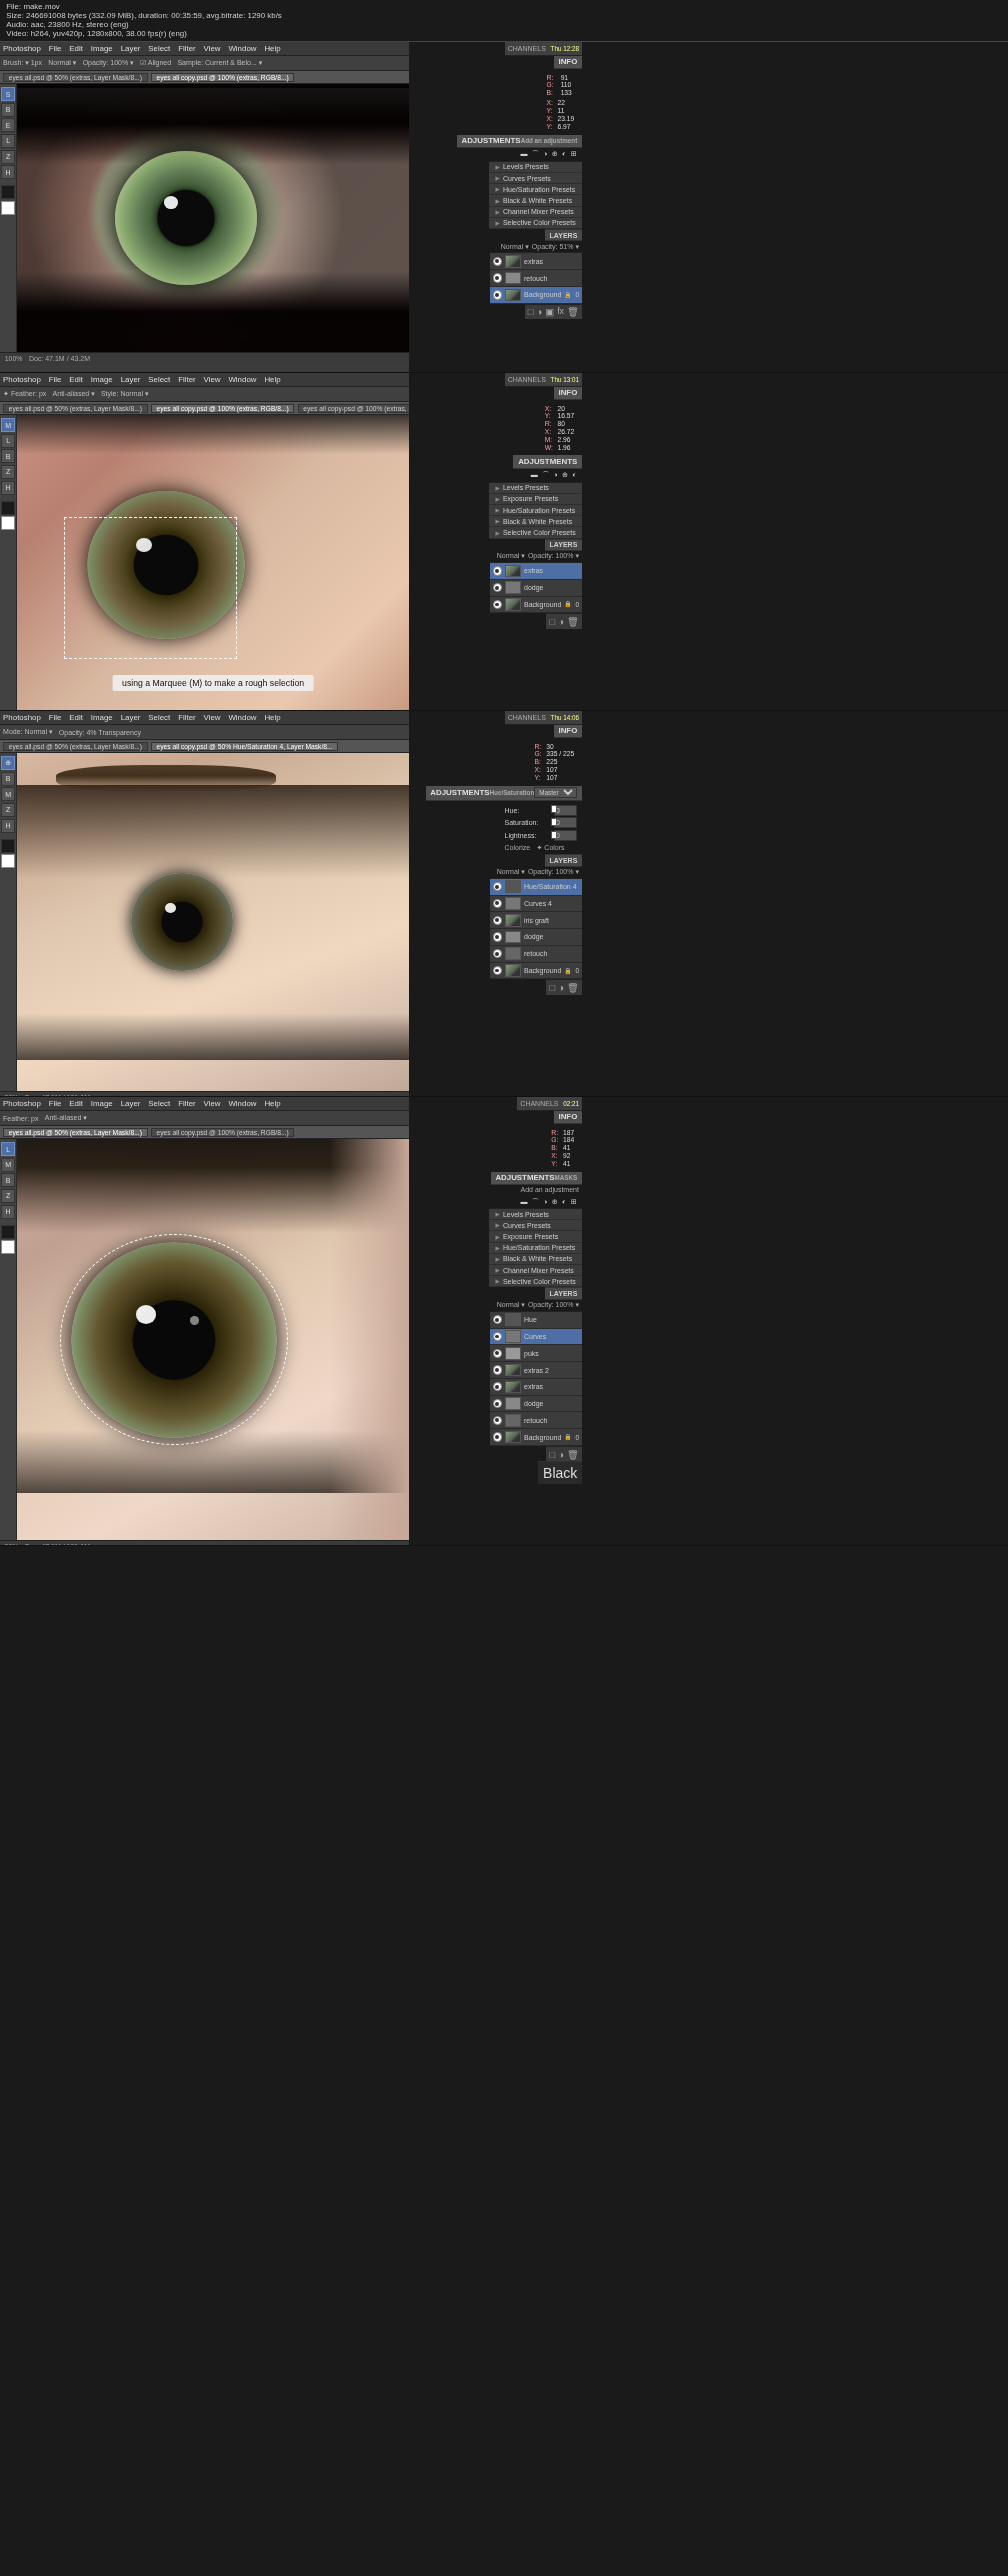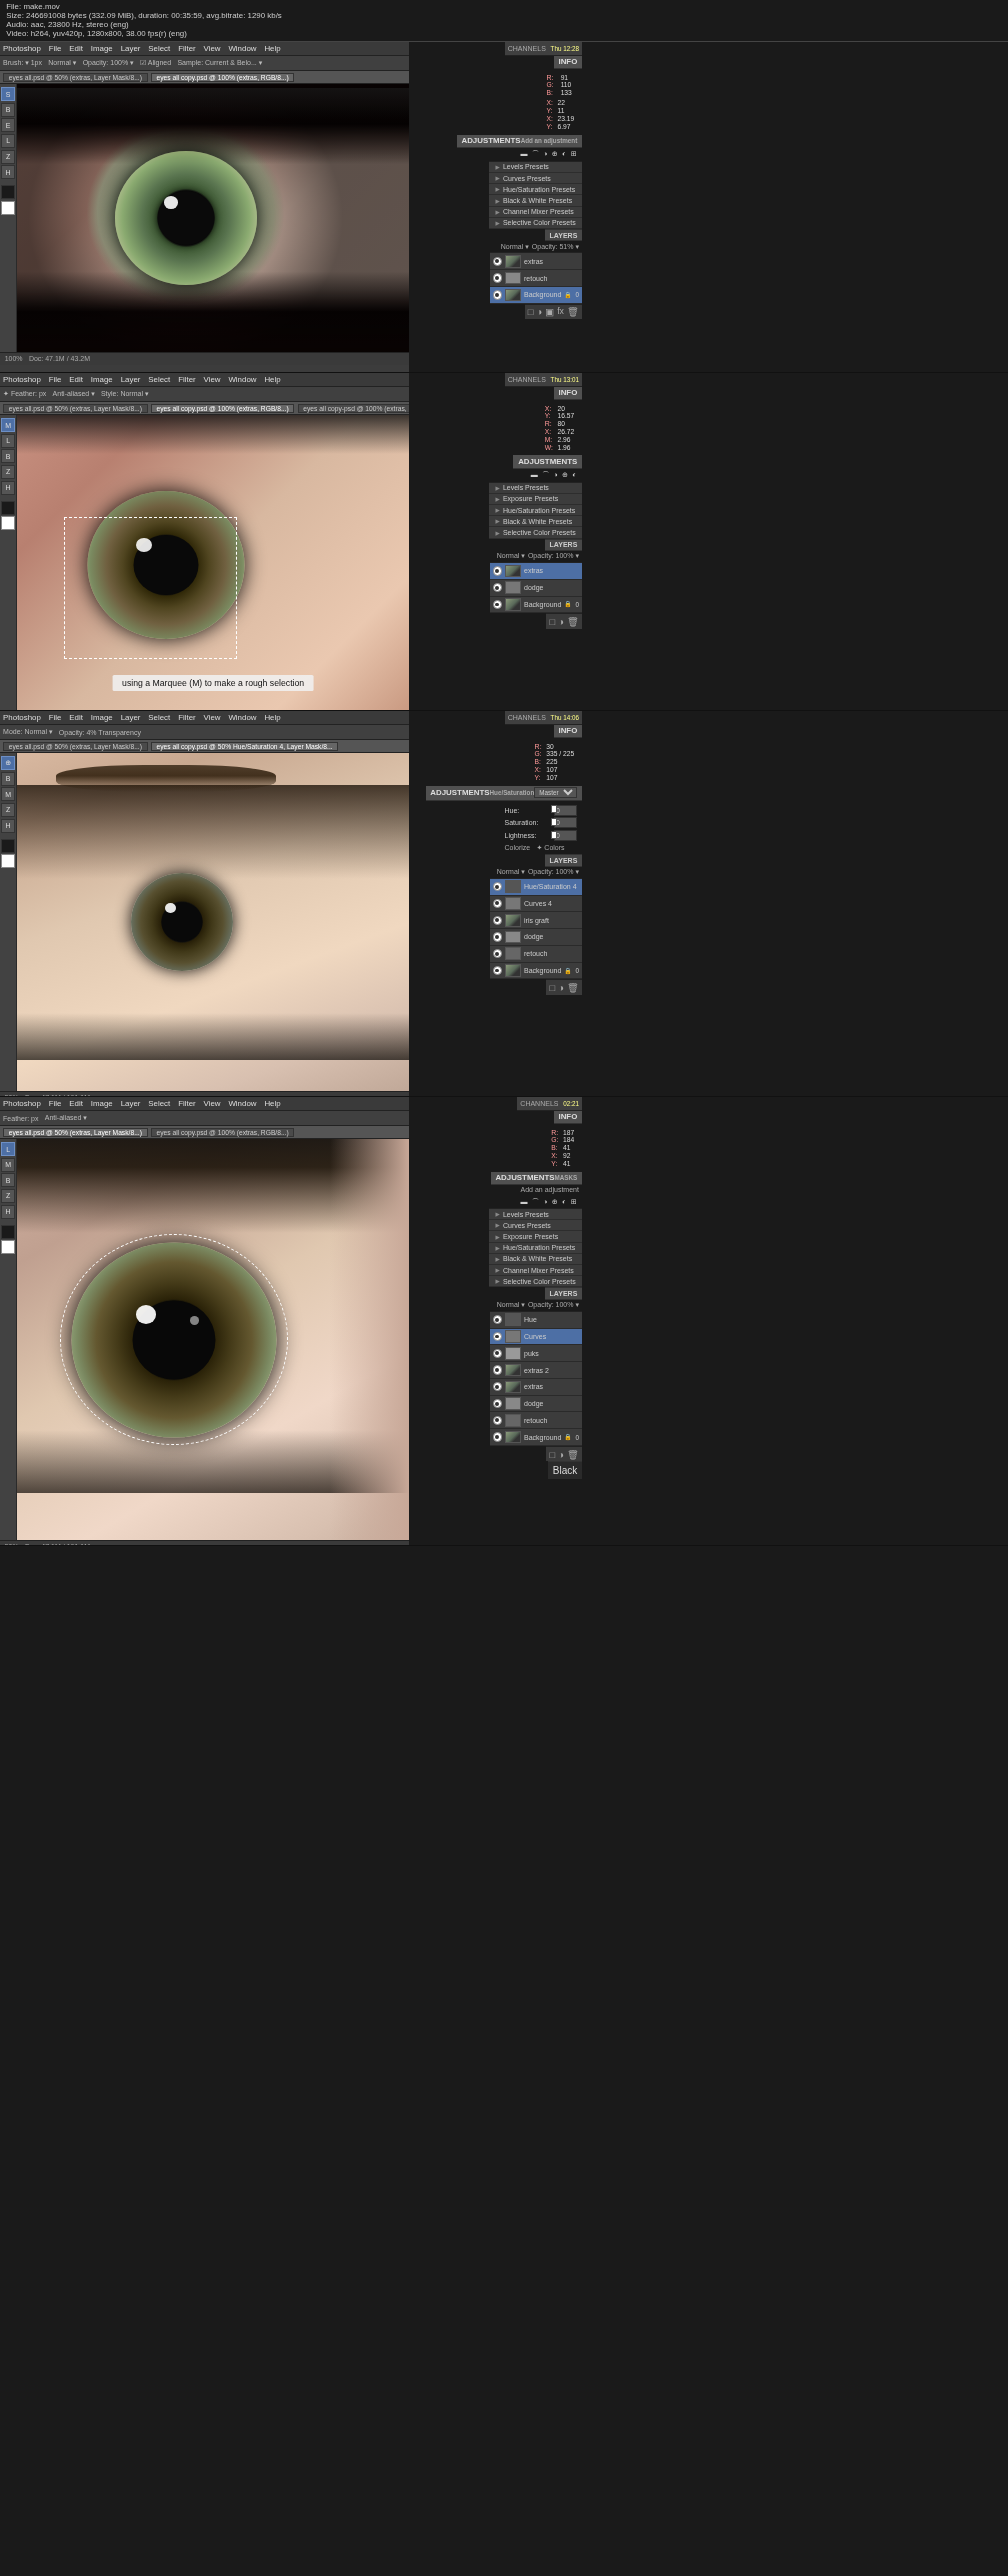--- a/index.html
+++ b/index.html
@@ -989,18 +989,18 @@
         <span class="lock-icon">🔒</span>
         <span style="margin-left:auto;font-size:6.3px;">0</span>
       </div>
     </div>
     <div style="display:flex;gap:3.1px;padding:1.6px 3.1px;background:#3a3a3a;border-top:0.8px solid #222;">
       <span style="font-size:9.4px;cursor:pointer;color:#aaa;">□</span>
       <span style="font-size:9.4px;cursor:pointer;color:#aaa;">◑</span>
       <span style="font-size:9.4px;cursor:pointer;color:#aaa;">🗑</span>
     </div>
 
-    <div style="padding:3.1px 4.7px;font-size:10px;color:#ddd;background:#2a2a2a;border-top:0.8px solid #333;text-align:right;">
+    <div style="padding:3.1px 4.7px;font-size:14px;color:#ddd;background:#2a2a2a;border-top:0.8px solid #333;text-align:right;">
       <span>Black</span>
     </div>
   </div>
 </div>
 
 
 </body></html>

